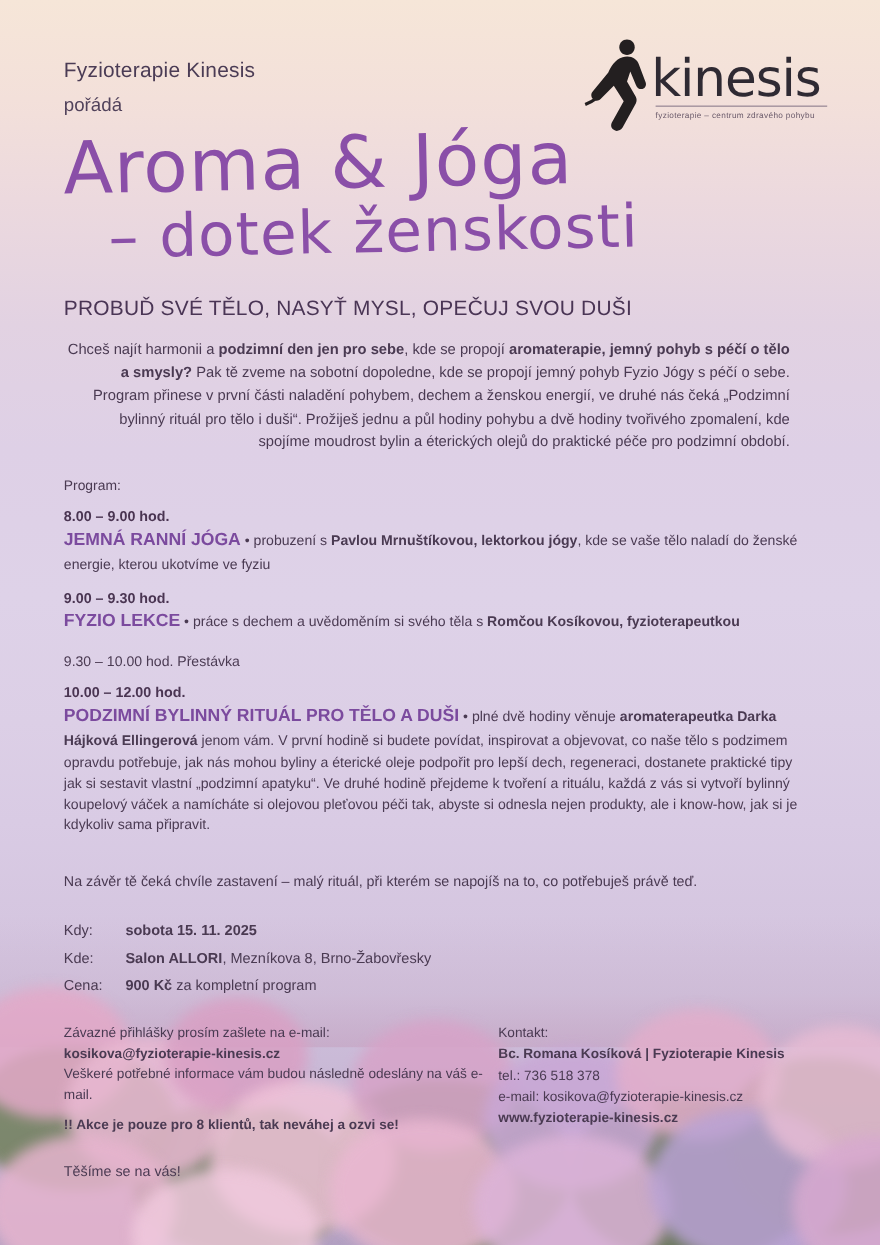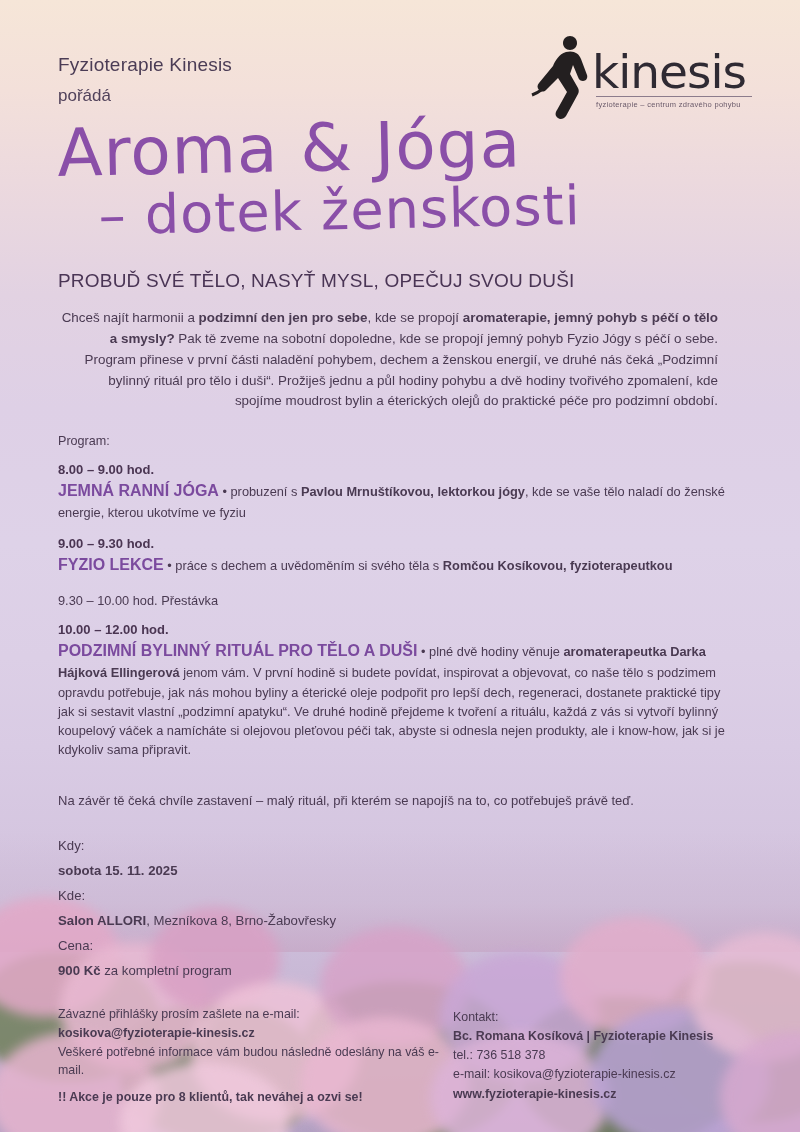--- a/index.html
+++ b/index.html
@@ -183,29 +183,27 @@
     color: #4a3a52;
     max-width: 690px;
   }
 
   .facts { margin-top: 22px; }
   .fact-row {
     display: flex;
     font-size: 13.2px;
     line-height: 1.9;
     color: #4a3a52;
-    flex-direction: column;
   }
   .fact-key { width: 56px; }
   .fact-val b { font-weight: bold; }
 
   .bottom {
     margin-top: 22px;
     display: flex;
-    align-items: center;
   }
   .bottom-left { width: 410px; font-size: 12.4px; line-height: 1.5; color: #4a3a52; }
   .bottom-right { width: 300px; font-size: 12.4px; line-height: 1.55; color: #4a3a52; }
   .mailbold { font-weight: bold; }
   .warn { font-weight: bold; margin-top: 8px; }
   .seeyou { margin-top: 26px; font-size: 13px; color: #4a3a52; }
 </style>
 </head>
 <body>
 

